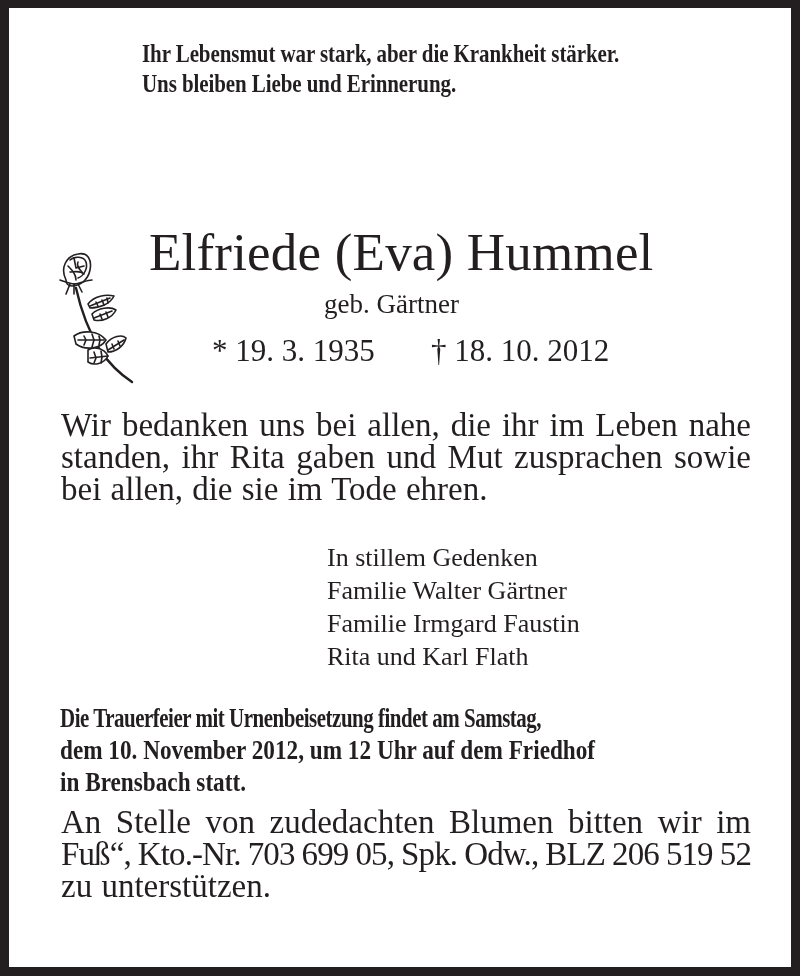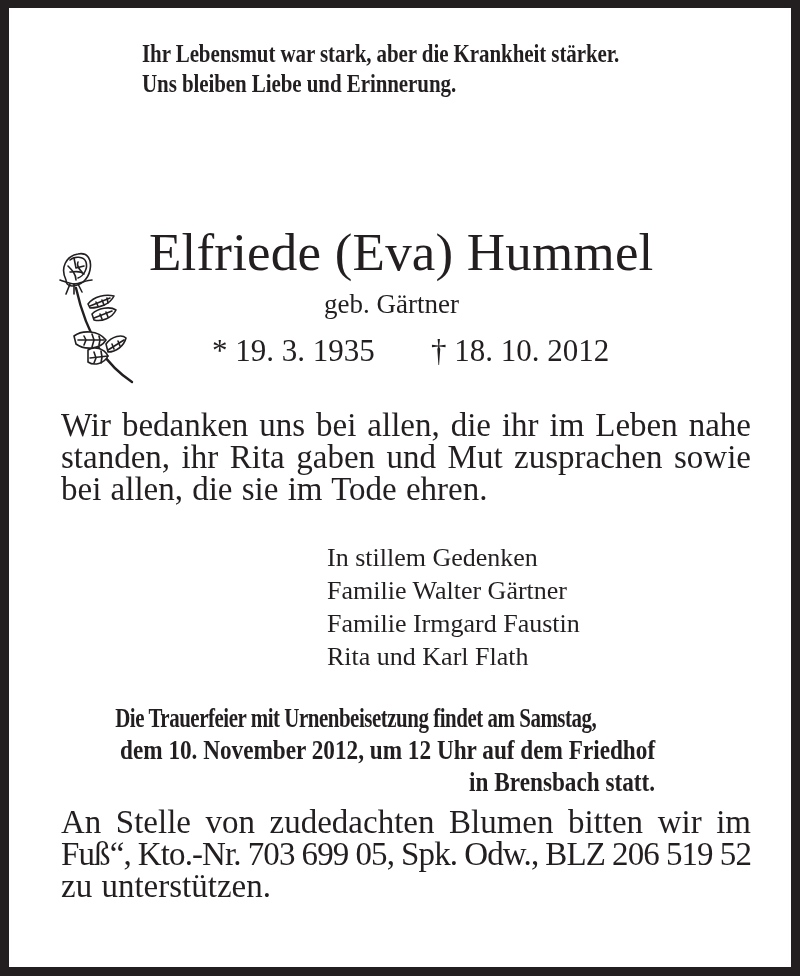--- a/index.html
+++ b/index.html
@@ -121,21 +121,21 @@
     <div style="text-align:justify; text-align-last:justify;">Wir bedanken uns bei allen, die ihr im Leben nahe</div>
     <div style="text-align:justify; text-align-last:justify;">standen, ihr Rita gaben und Mut zusprachen sowie</div>
     <div>bei allen, die sie im Tode ehren.</div>
   </div>
 
   <div class="line sig" style="top:545px;">In stillem Gedenken</div>
   <div class="line sig" style="top:578px;">Familie Walter Gärtner</div>
   <div class="line sig" style="top:611px;">Familie Irmgard Faustin</div>
   <div class="line sig" style="top:644px;">Rita und Karl Flath</div>
 
-  <div class="ceremony" style="top:702px;text-align:right;">
+  <div class="ceremony" style="top:702px;">
     <span class="cline" style="transform:scaleX(0.775); letter-spacing:-0.6px;">Die Trauerfeier mit Urnenbeisetzung findet am Samstag,</span>
     <span class="cline" style="transform:scaleX(0.86);">dem 10. November 2012, um 12 Uhr auf dem Friedhof</span>
     <span class="cline" style="transform:scaleX(0.86);">in Brensbach statt.</span>
   </div>
 
   <div class="justify-block" style="top:806px;">
     <div style="text-align:justify; text-align-last:justify;">An Stelle von zudedachten Blumen bitten wir im</div>
     <div style="text-align:justify; text-align-last:justify; letter-spacing:-0.9px; word-spacing:-1px;">Fuß“, Kto.-Nr. 703 699 05, Spk. Odw., BLZ 206 519 52</div>
     <div>zu unterstützen.</div>
   </div>

